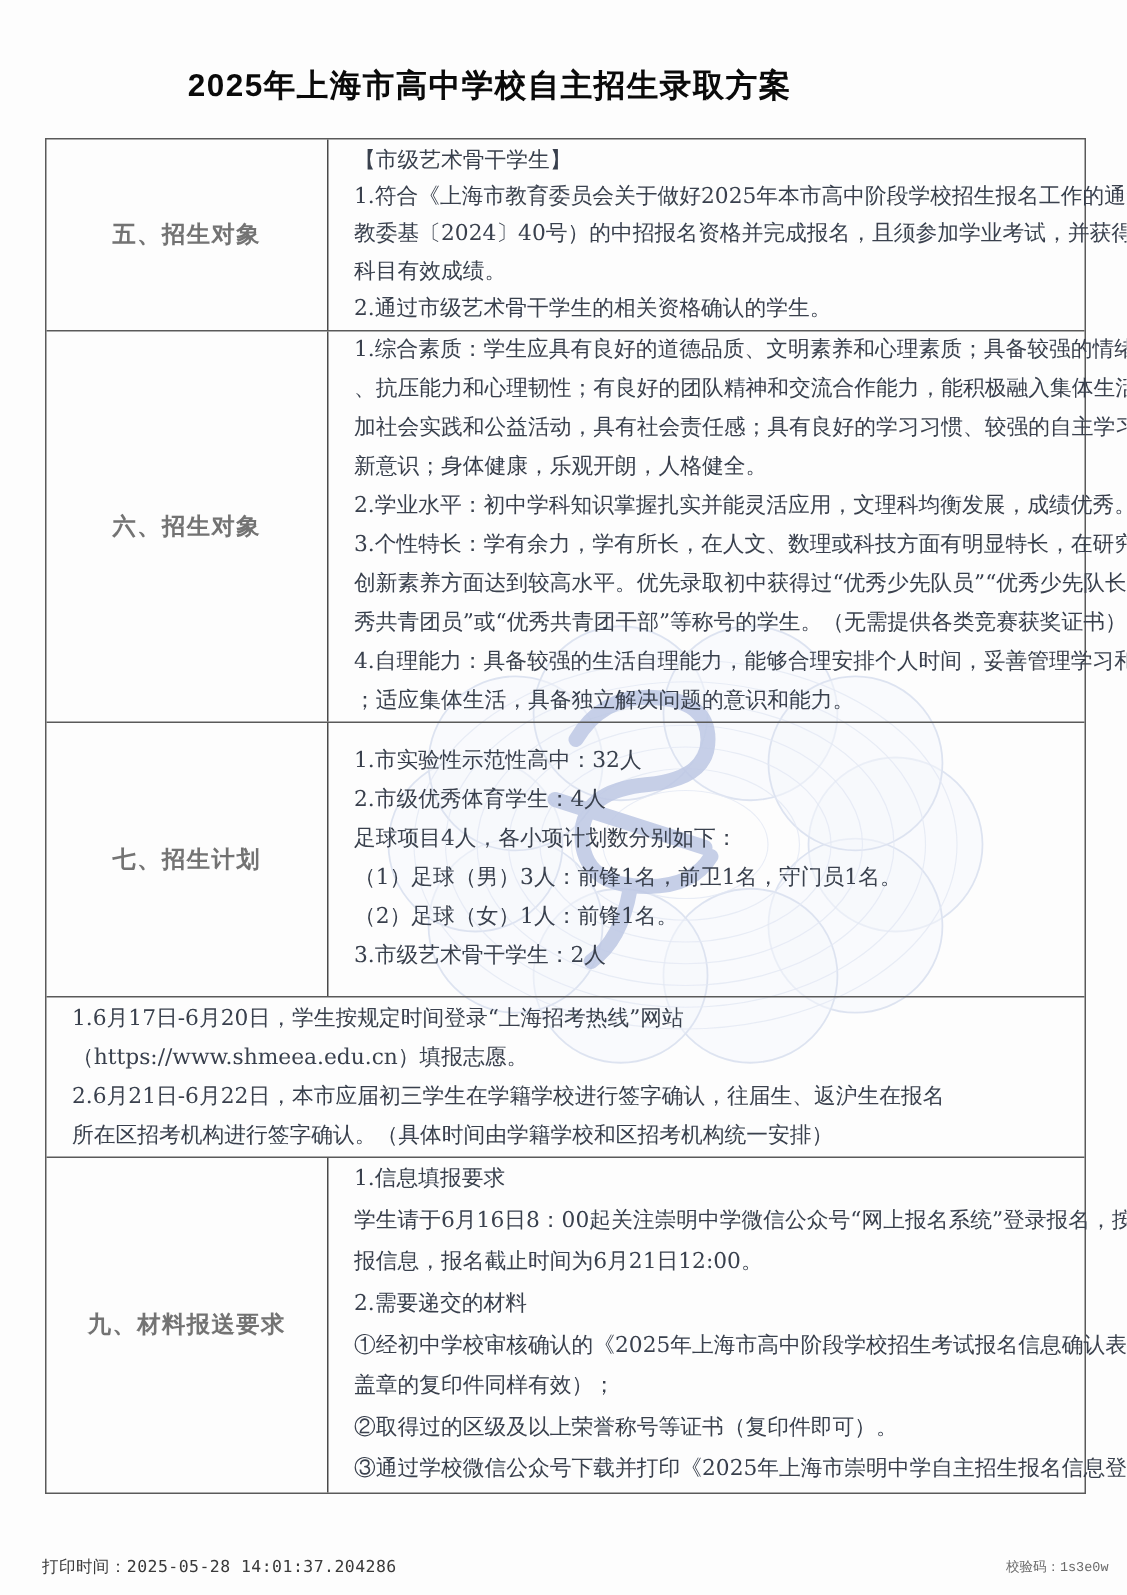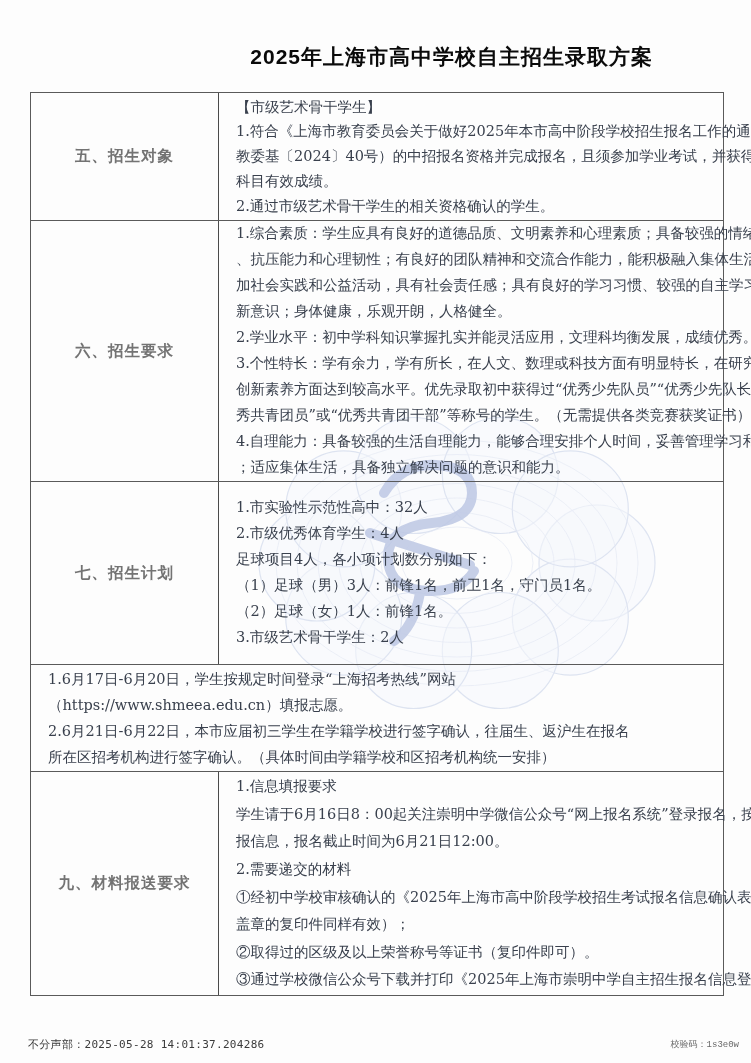--- a/index.html
+++ b/index.html
@@ -4,21 +4,21 @@
 <style>
   html,body{margin:0;padding:0;}
   body{
     width:751px;height:1063px;position:relative;overflow:hidden;
     background:#fdfdfd;
     font-family:"DejaVu Serif","Liberation Serif",serif;
     color:#39404d;
   }
   .page-title{
     position:absolute;top:43px;left:0;width:653px;
-    text-align:right;
+    text-align:center;
     font-family:"Liberation Sans","DejaVu Sans",sans-serif;
     font-weight:700;font-size:21px;letter-spacing:1px;color:#0a0a0a;
   }
   
   .watermark{
     position:absolute;left:252px;top:415px;width:410px;height:295px;
     z-index:0;opacity:.6;pointer-events:none;
   }
   
   .doc-table{
@@ -98,21 +98,21 @@
     <div class="label-cell">五、招生对象</div>
     <div class="content-cell">
         <div class="line">【市级艺术骨干学生】</div>
         <div class="line">1.符合《上海市教育委员会关于做好2025年本市高中阶段学校招生报名工作的通知》（沪</div>
         <div class="line">教委基〔2024〕40号）的中招报名资格并完成报名，且须参加学业考试，并获得统一考试</div>
         <div class="line">科目有效成绩。</div>
         <div class="line">2.通过市级艺术骨干学生的相关资格确认的学生。</div>
       </div>
   </div>
   <div class="doc-row r2">
-    <div class="label-cell">六、招生要求</div>
+    <div class="label-cell">六、招生对象</div>
     <div class="content-cell">
         <div class="line">1.综合素质：学生应具有良好的道德品质、文明素养和心理素质；具备较强的情绪调节能力</div>
         <div class="line">、抗压能力和心理韧性；有良好的团队精神和交流合作能力，能积极融入集体生活；积极参</div>
         <div class="line">加社会实践和公益活动，具有社会责任感；具有良好的学习习惯、较强的自主学习能力和创</div>
         <div class="line">新意识；身体健康，乐观开朗，人格健全。</div>
         <div class="line">2.学业水平：初中学科知识掌握扎实并能灵活应用，文理科均衡发展，成绩优秀。</div>
         <div class="line">3.个性特长：学有余力，学有所长，在人文、数理或科技方面有明显特长，在研究性学习和</div>
         <div class="line">创新素养方面达到较高水平。优先录取初中获得过“优秀少先队员”“优秀少先队长”“优</div>
         <div class="line">秀共青团员”或“优秀共青团干部”等称号的学生。（无需提供各类竞赛获奖证书）</div>
         <div class="line">4.自理能力：具备较强的生活自理能力，能够合理安排个人时间，妥善管理学习和生活事务</div>
@@ -147,17 +147,17 @@
         <div class="line">2.需要递交的材料</div>
         <div class="line">①经初中学校审核确认的《2025年上海市高中阶段学校招生考试报名信息确认表》（学校</div>
         <div class="line">盖章的复印件同样有效）；</div>
         <div class="line">②取得过的区级及以上荣誉称号等证书（复印件即可）。</div>
         <div class="line">③通过学校微信公众号下载并打印《2025年上海市崇明中学自主招生报名信息登记表》</div>
       </div>
   </div>
 </div>
 
 <div class="footer-left">
-  <span>不分声部：</span><span>2025-05-28 14:01:37.204286</span>
+  <span>打印时间：</span><span>2025-05-28 14:01:37.204286</span>
 </div>
 <div class="footer-right">
   <span>校验码：</span><span>1s3e0w</span>
 </div>
 
 </body></html>

